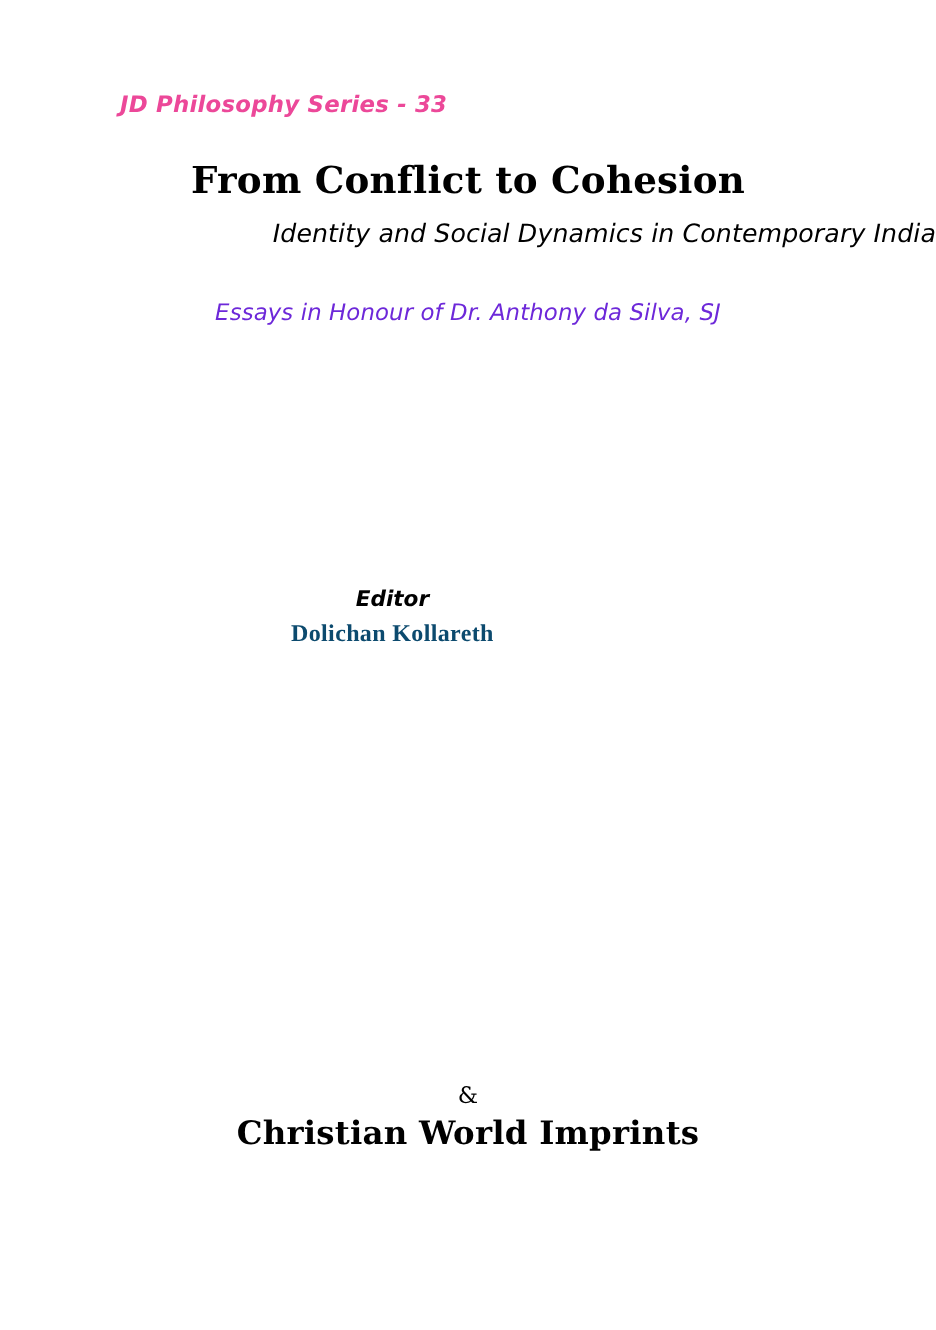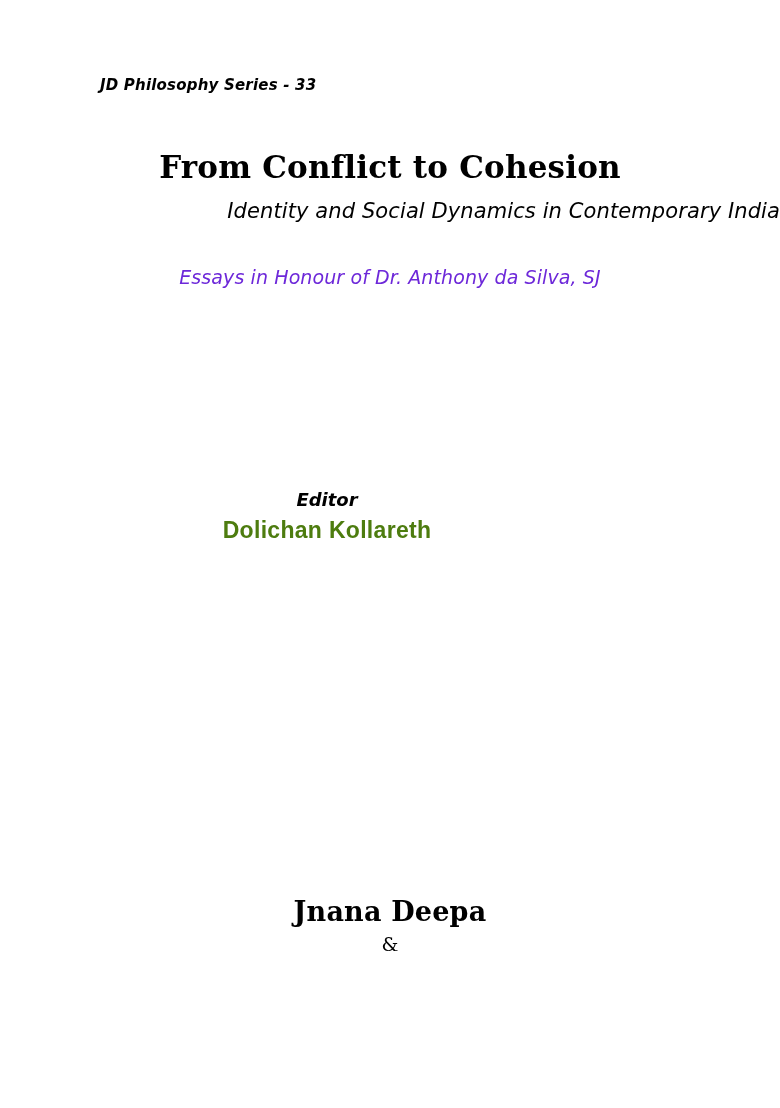--- a/index.html
+++ b/index.html
@@ -24,34 +24,33 @@
   }
 
   
   .series-line {
     position: absolute;
     left: 100px;
     top: 76px;
     font-family: "DejaVu Sans", sans-serif;
     font-style: italic;
     font-weight: bold;
-    font-size: 15px;
+    font-size: 19px;
     letter-spacing: 0.2px;
-    color: #000000;
+    color: #ec4899;
     white-space: nowrap;
   }
 
   
   .title-block {
     position: absolute;
     left: 0;
     top: 134px;
     width: 780px;
     text-align: center;
-    margin-top: 16px;
   }
   .main-title {
     font-family: "DejaVu Serif", serif;
     font-weight: bold;
     font-size: 31px;
     letter-spacing: 0.2px;
     line-height: 1.15;
     color: #000;
   }
   .subtitle {
@@ -82,25 +81,25 @@
   }
   .editor-label {
     font-family: "DejaVu Sans", sans-serif;
     font-style: italic;
     font-weight: bold;
     font-size: 18px;
     color: #000;
   }
   .editor-name {
     margin-top: 7px;
-    font-family: Liberation Sans, sans-serif;
+    font-family: Liberation Serif, serif;
     font-weight: bold;
-    font-size: 23px;
+    font-size: 20px;
     letter-spacing: 0.3px;
-    color: #4d7c0f;
+    color: #0c4a6e;
   }
 
   
   .publisher-block {
     position: absolute;
     left: 0;
     top: 896px;
     width: 780px;
     text-align: center;
   }
@@ -138,17 +137,17 @@
     <div class="subtitle">Identity and Social Dynamics in Contemporary India</div>
     <div class="festschrift">Essays in Honour of Dr. Anthony da Silva, SJ</div>
   </div>
 
   <div class="editor-block">
     <div class="editor-label">Editor</div>
     <div class="editor-name">Dolichan Kollareth</div>
   </div>
 
   <div class="publisher-block">
-    <div class="publisher-primary">Jnana Deepa</div>
     <div class="publisher-amp">&amp;</div>
+    <div class="publisher-secondary">Christian World Imprints</div>
   </div>
 
 </div>
 
 </body></html>

